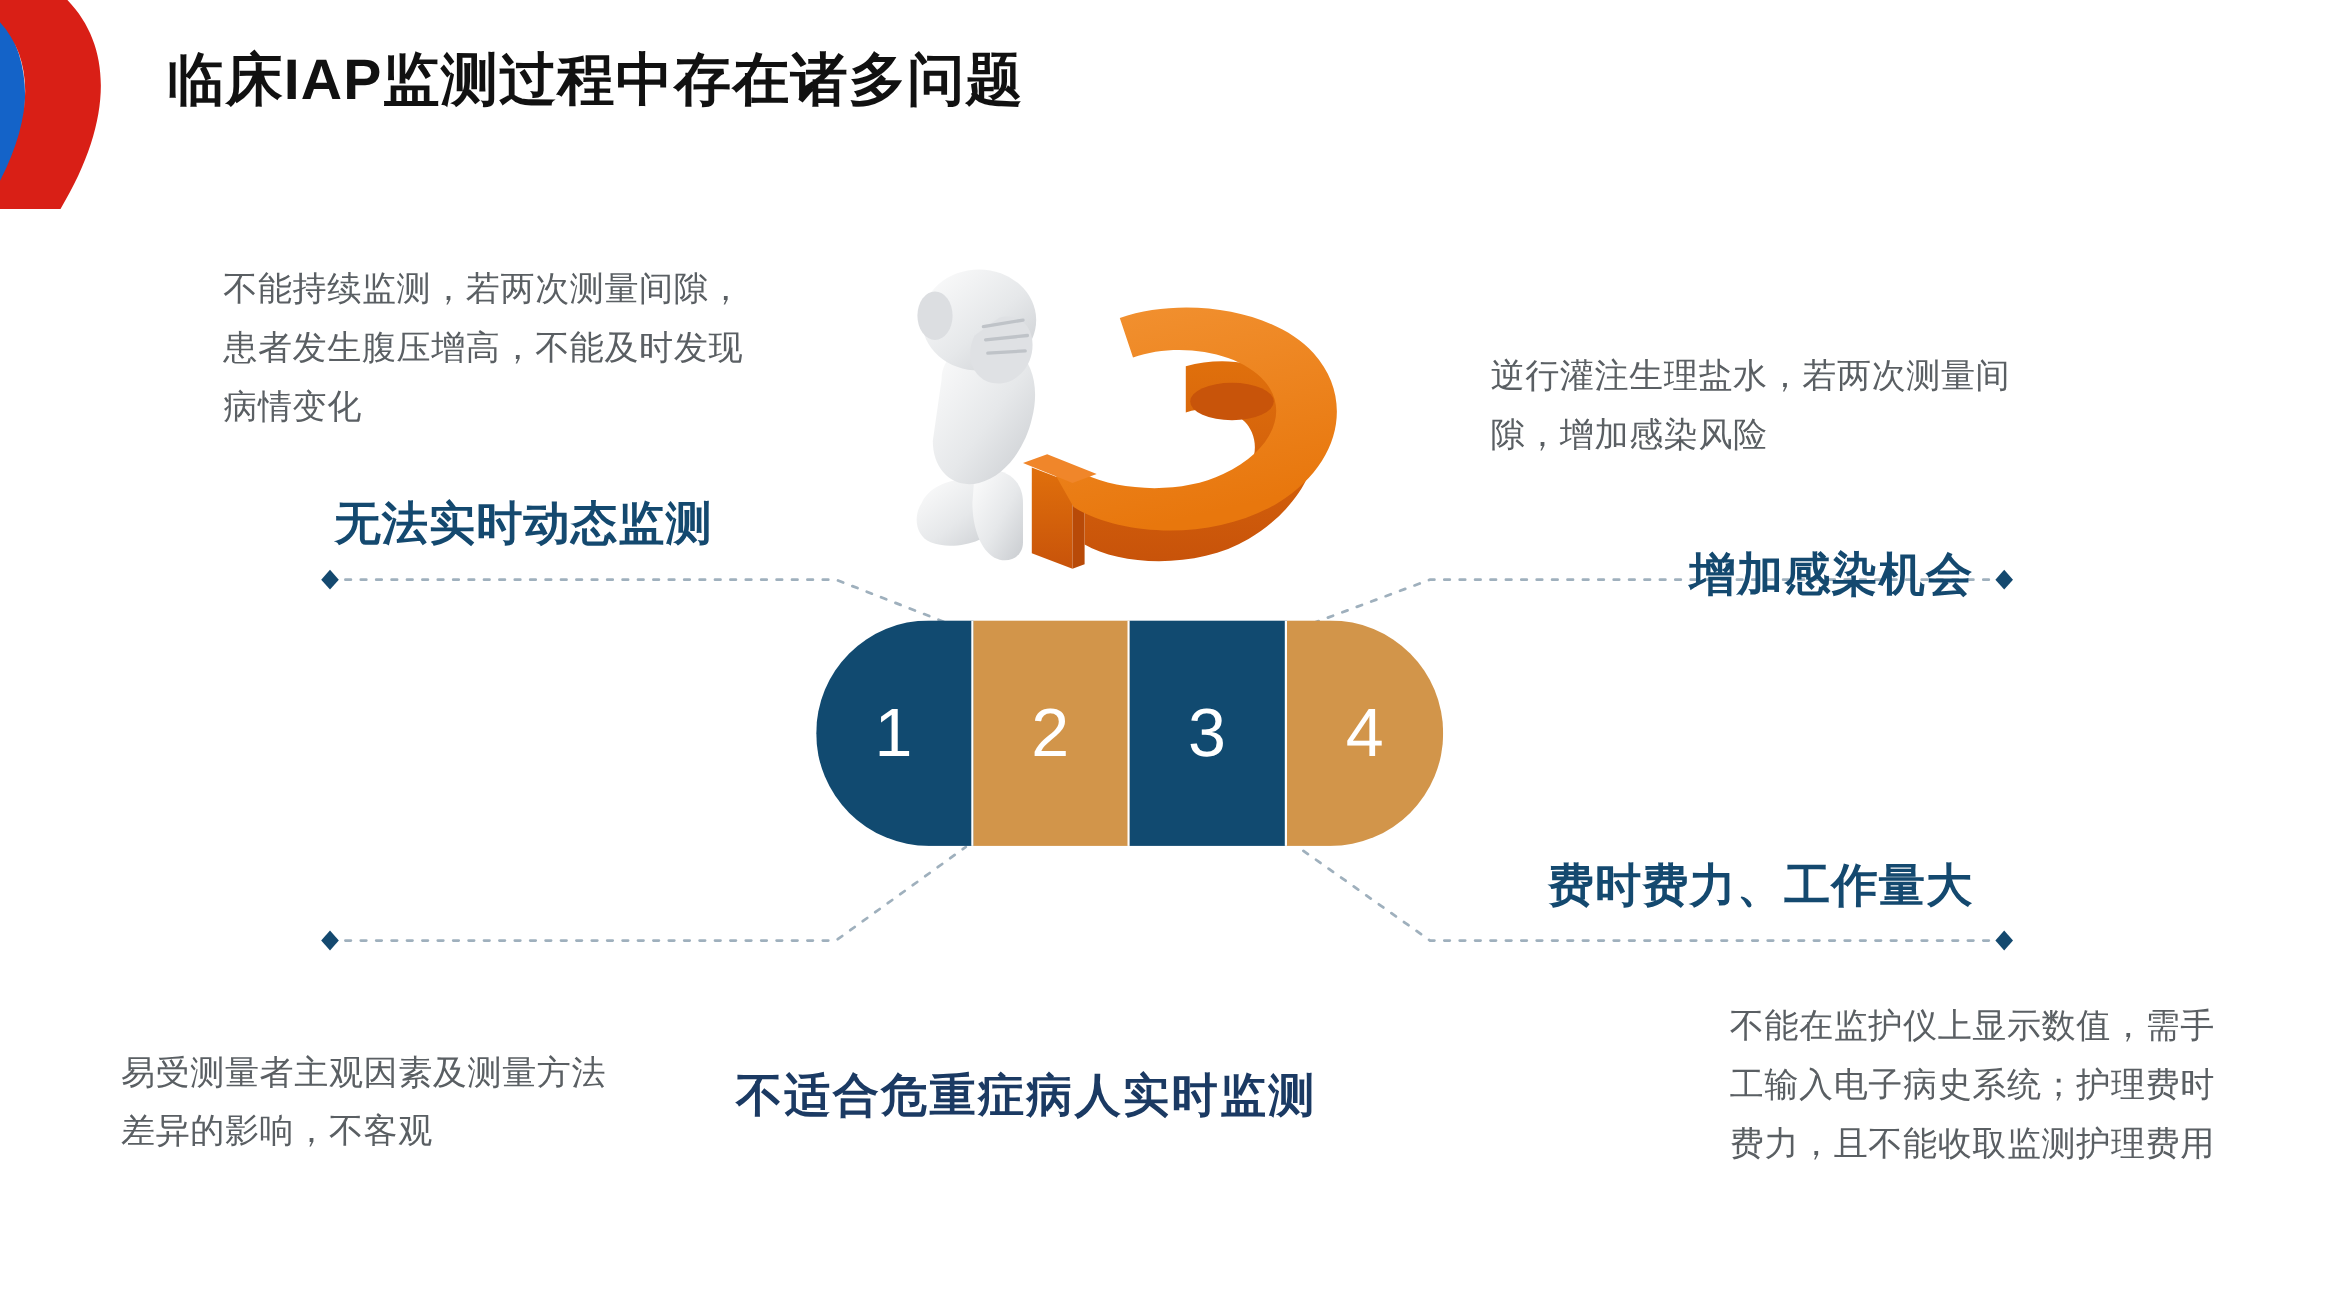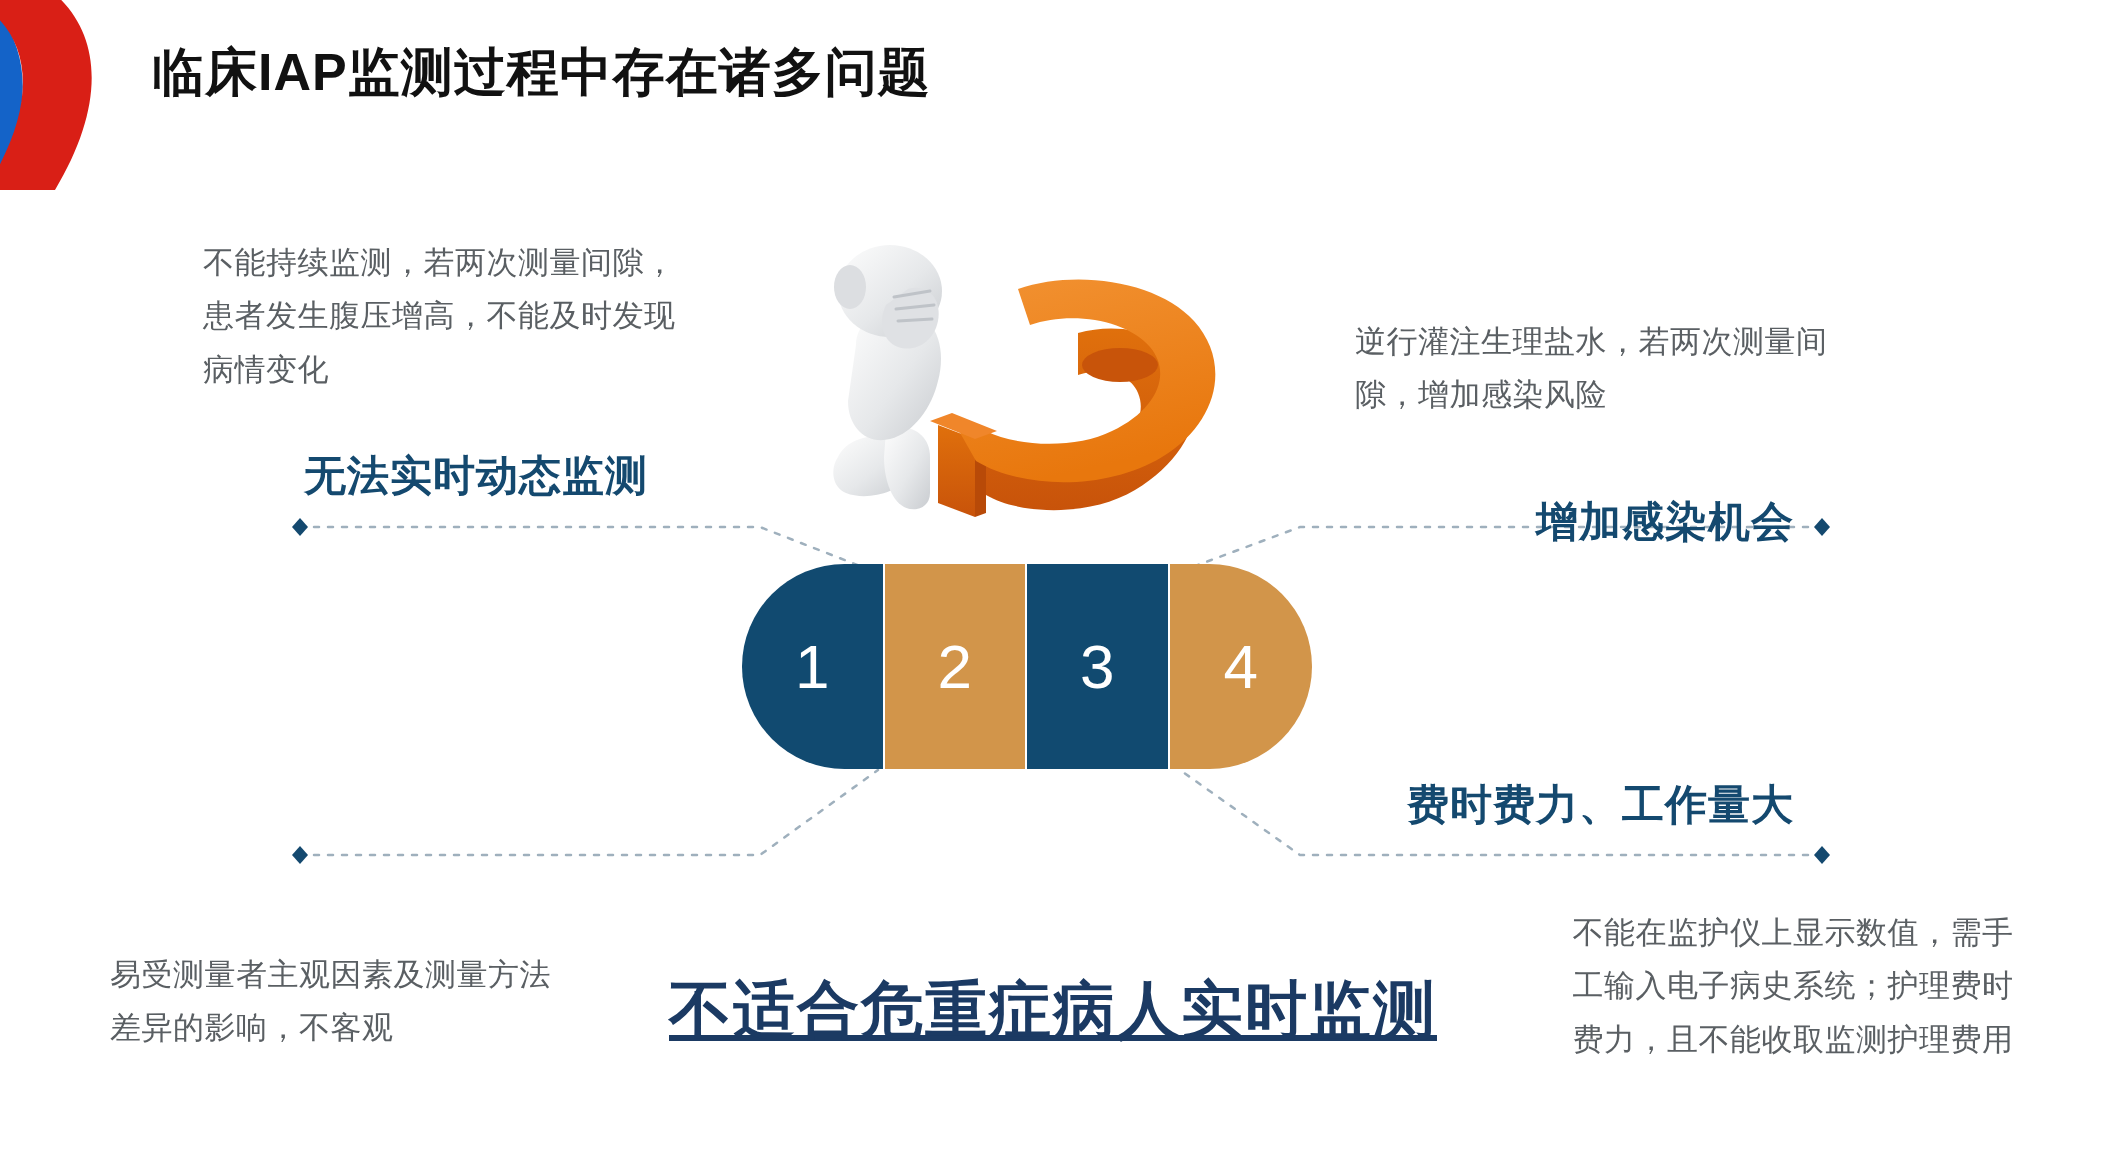--- a/index.html
+++ b/index.html
@@ -112,26 +112,25 @@
     width: 460px;
     height: 310px;
     pointer-events: none;
   }
 
   
   .conclusion {
     position: absolute;
     left: 669px;
     top: 968px;
-    font-size: 62px;
+    font-size: 42px;
     font-weight: bold;
     color: #1b3a63;
     white-space: nowrap;
     letter-spacing: 2px;
-    text-decoration: underline;
   }
 </style>
 </head>
 <body>
 
 <div class="slide">
 
   <svg class="corner-deco" viewBox="0 0 330 200">
     <path d="M -40 -40 C 120 -30, 180 60, 120 185 L 20 210 C 95 90, 60 0, -55 -5 Z" fill="#1463c8"></path>
     <path d="M 55 -40 C 210 -25, 250 75, 175 200 L 95 215 C 180 95, 150 0, 20 -10 Z" fill="#d91f16"></path>

